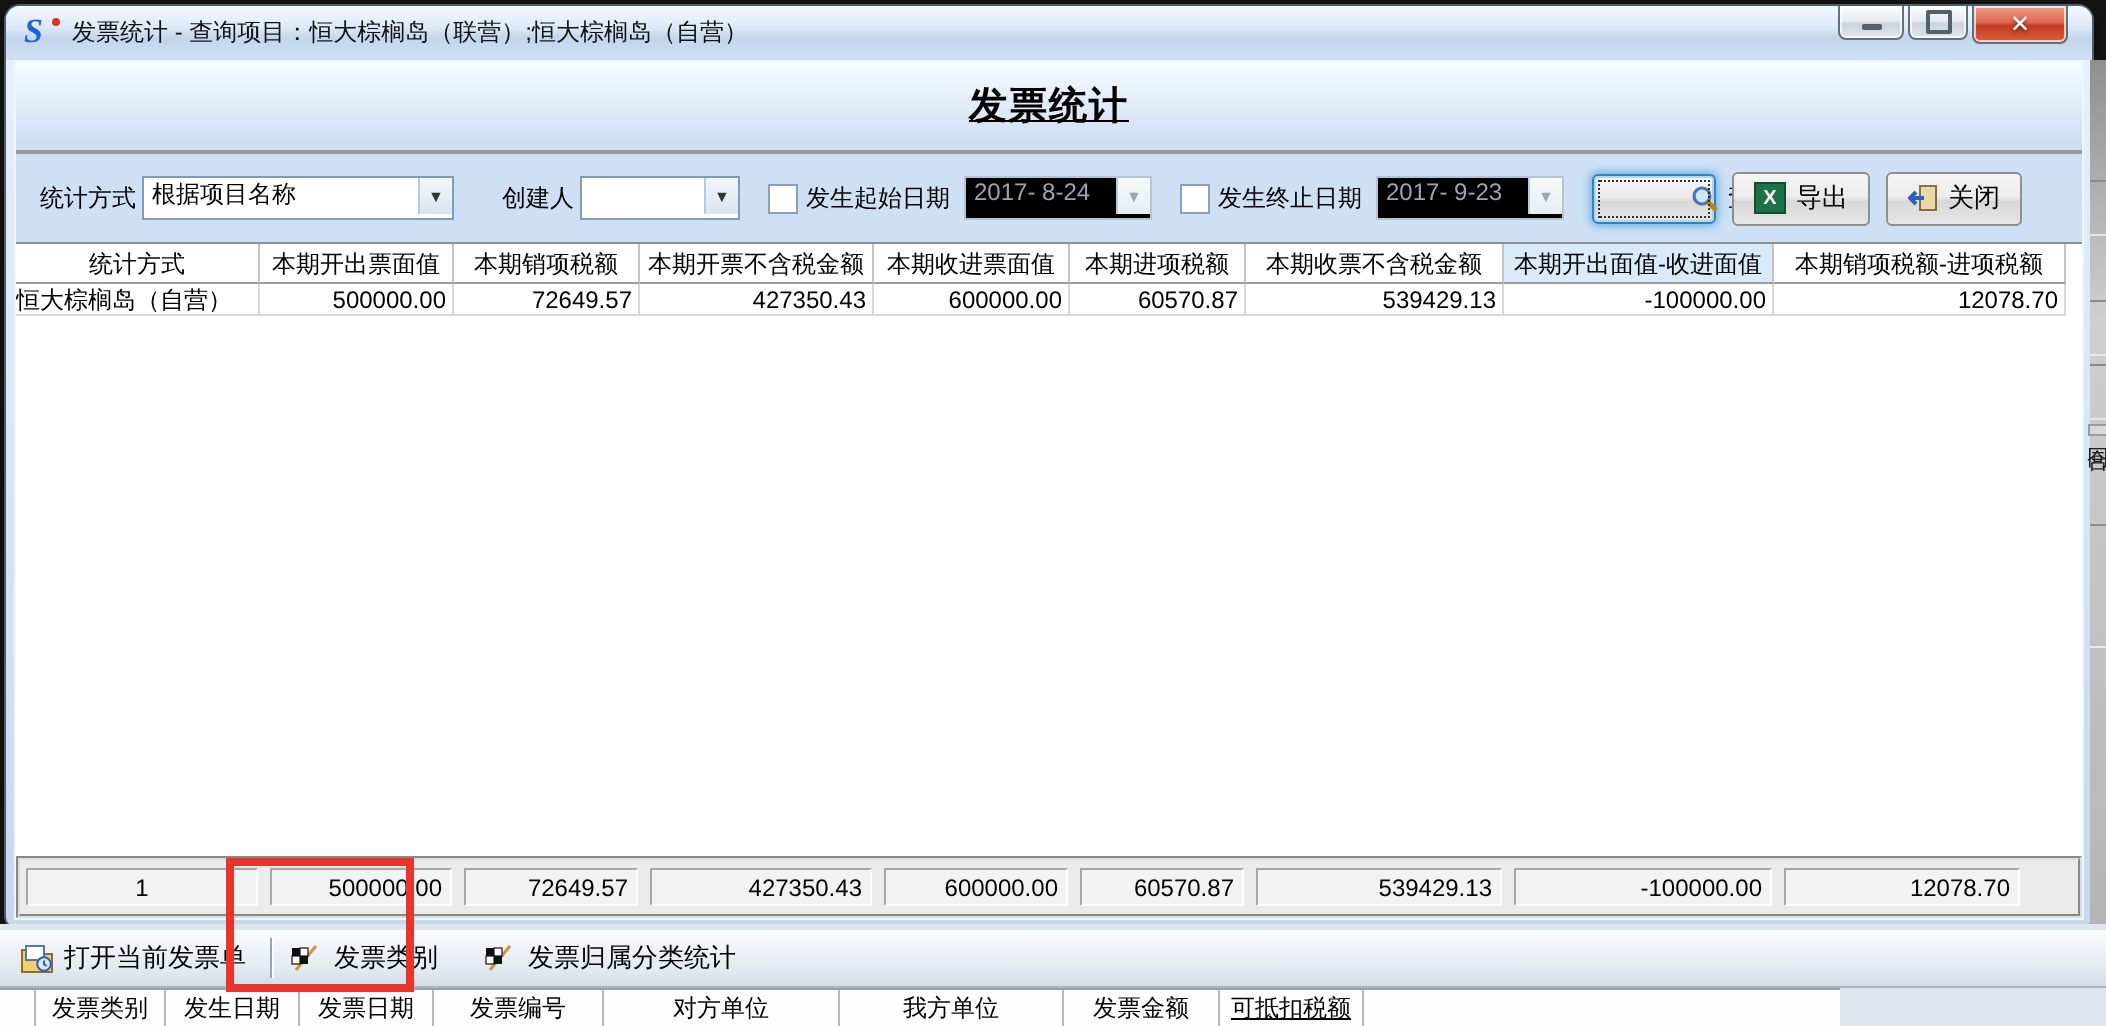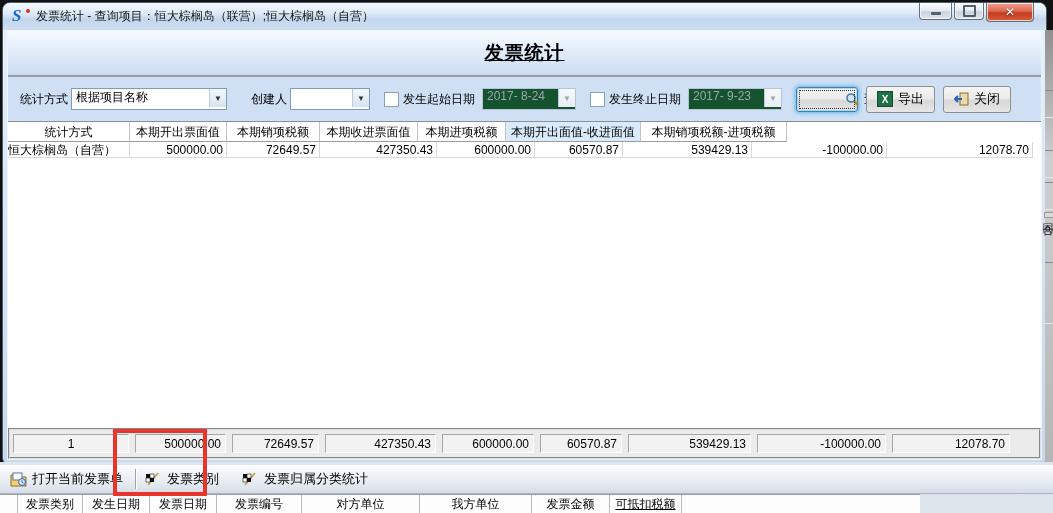--- a/index.html
+++ b/index.html
@@ -40,21 +40,21 @@
               border-bottom:2px solid #9b9b9b;display:flex;align-items:center;justify-content:center;}
   .page-title{font-size:19px;font-weight:bold;text-decoration:underline;color:#000;letter-spacing:1px;}
 
   
   .qbar{height:44px;display:flex;align-items:center;padding-left:12px;white-space:nowrap;}
   .lbl{margin-right:3px;color:#000;}
   .combo{height:20px;background:#fff;border:1px solid #7f9db9;display:flex;align-items:flex-start;
          justify-content:space-between;padding-left:4px;}
   .combo .arr{width:16px;height:18px;display:flex;align-items:center;justify-content:center;
          background:linear-gradient(#f3f7fb,#d8e4f0);border-left:1px solid #b7cbe0;color:#333;font-size:8px;}
-  .combo.disabled{background:#14532d;border-color:#b5c4d4;color:#9aa6b4;}
+  .combo.disabled{background:#000000;border-color:#b5c4d4;color:#9aa6b4;}
   .combo.disabled .arr{color:#9aa6b4;background:linear-gradient(#f7f9fb,#e7edf3);}
   .chk{width:13px;height:13px;background:#fff;border:1px solid #8ba0b9;margin:0 4px 0 14px;}
   .btn{height:25px;border:1px solid #8e8f8f;border-radius:3px;margin-left:8px;
        background:linear-gradient(#f4f4f4,#ececec 45%,#d8d8d8 55%,#e6e6e6);
        display:flex;align-items:center;padding:0 10px;font-size:13px;color:#000;}
   .btn .ic{margin-right:5px;display:inline-flex;}
   .btn.focus{border-color:#3c7fb1;box-shadow:0 0 4px 1px #63b3e4, inset 0 0 0 1px #a9d9f2;
        outline:1px dotted #333;outline-offset:-4px;padding-left:48px;}
 
   
@@ -184,22 +184,24 @@
         </span>
         <span>关闭</span>
       </div>
     </div>
 
     <div class="grid">
       <div class="grow gh">
         <div class="cell c0">统计方式</div>
         <div class="cell c1">本期开出票面值</div>
         <div class="cell c2">本期销项税额</div>
+        <div class="cell c3">本期开票不含税金额</div>
         <div class="cell c4">本期收进票面值</div>
         <div class="cell c5">本期进项税额</div>
+        <div class="cell c6">本期收票不含税金额</div>
         <div class="cell c7 hl">本期开出面值-收进面值</div>
         <div class="cell c8">本期销项税额-进项税额</div>
       </div>
       <div class="grow gr">
         <div class="cell name c0">恒大棕榈岛（自营）</div>
         <div class="cell c1">500000.00</div>
         <div class="cell c2">72649.57</div>
         <div class="cell c3">427350.43</div>
         <div class="cell c4">600000.00</div>
         <div class="cell c5">60570.87</div>

